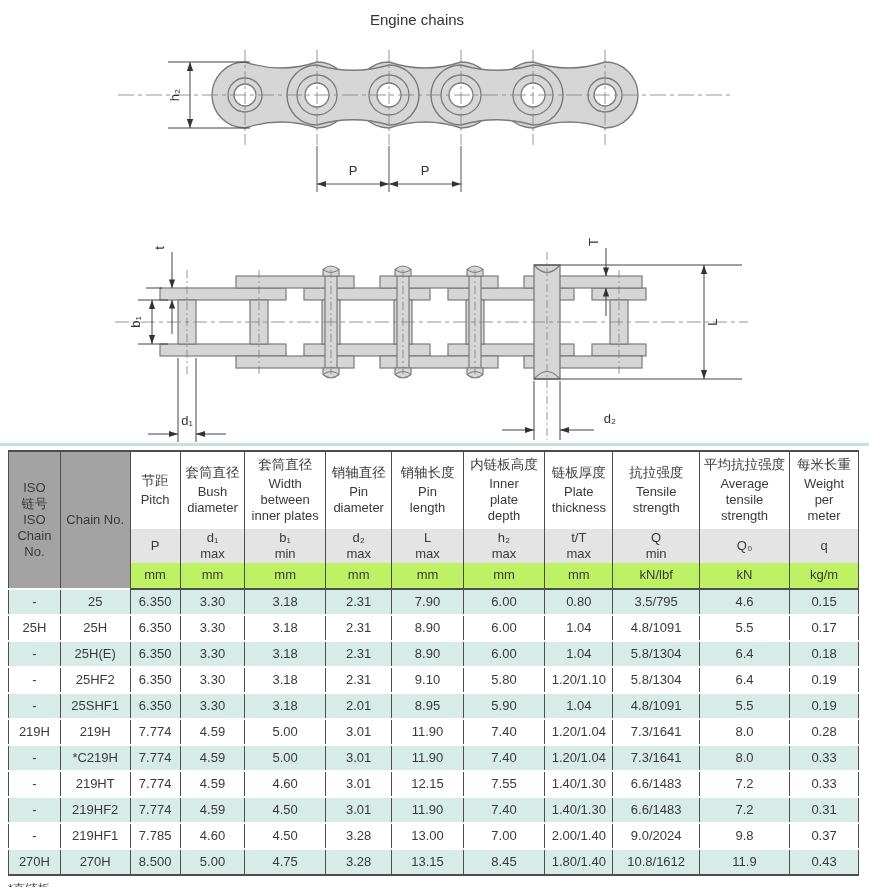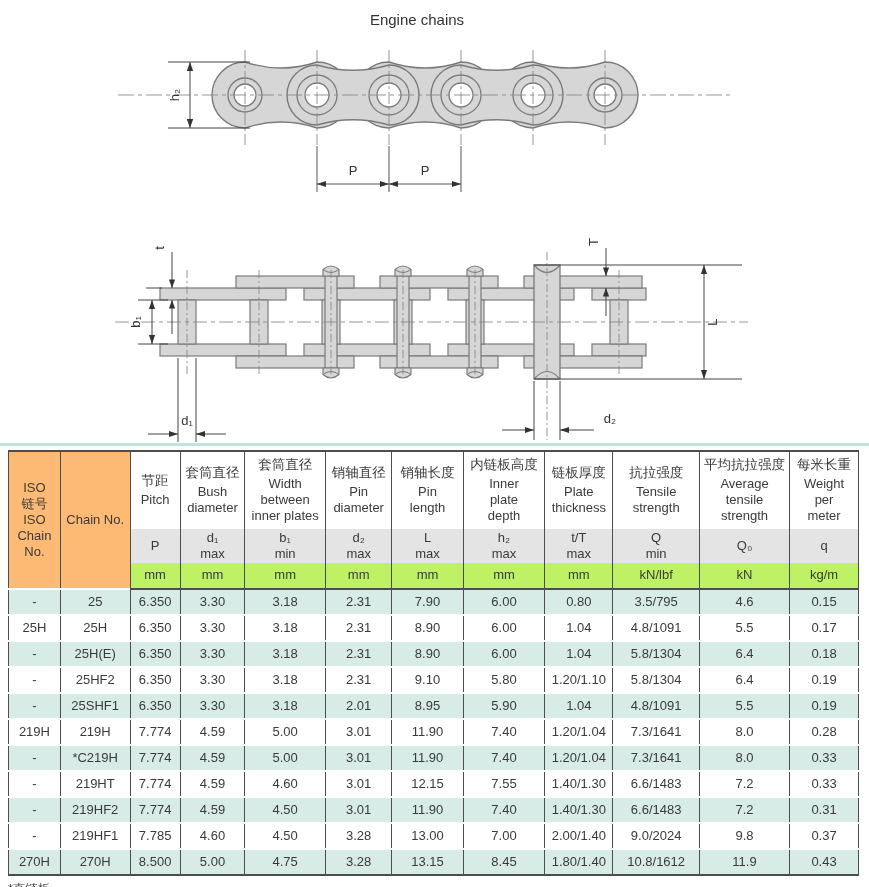--- a/index.html
+++ b/index.html
@@ -16,21 +16,21 @@
     border-top:2px solid #4d4d4d;border-bottom:2px solid #4d4d4d;
     border-left:1px solid #4d4d4d;border-right:1px solid #4d4d4d;
     font-size:13px;color:#3a3a3a;
   }
   table.spec th,table.spec td{
     border-left:1px solid #4d4d4d;border-right:1px solid #4d4d4d;
     text-align:center;vertical-align:middle;font-weight:400;padding:1px 2px;
     line-height:1.22;
   }
   .h-name{height:75px;background:#fff;}
-  .h-iso,.h-chain{background:#fdba74;font-size:13px;}
+  .h-iso,.h-chain{background:#a3a3a3;font-size:13px;}
   .pre{white-space:pre-line;}
   .h-name .cn{font-size:13.5px;margin-bottom:2px;}
   .h-name .en{font-size:13px;white-space:pre-line;}
   .h-sym{height:31px;background:#e4e4e4;white-space:pre-line;font-size:13px;}
   .h-unit{height:23px;background:#bef264;border-bottom:2px solid #4d4d4d;}
   tbody td{height:22px;border-top:2px solid #fff;}
   tbody tr:nth-child(odd) td{background:#d8ece7;}
   tbody tr:nth-child(even) td{background:#ffffff;}
   .footnotes{margin-top:4px;font-size:12.5px;line-height:1.45;color:#3a3a3a;text-align:left;}
 </style>

